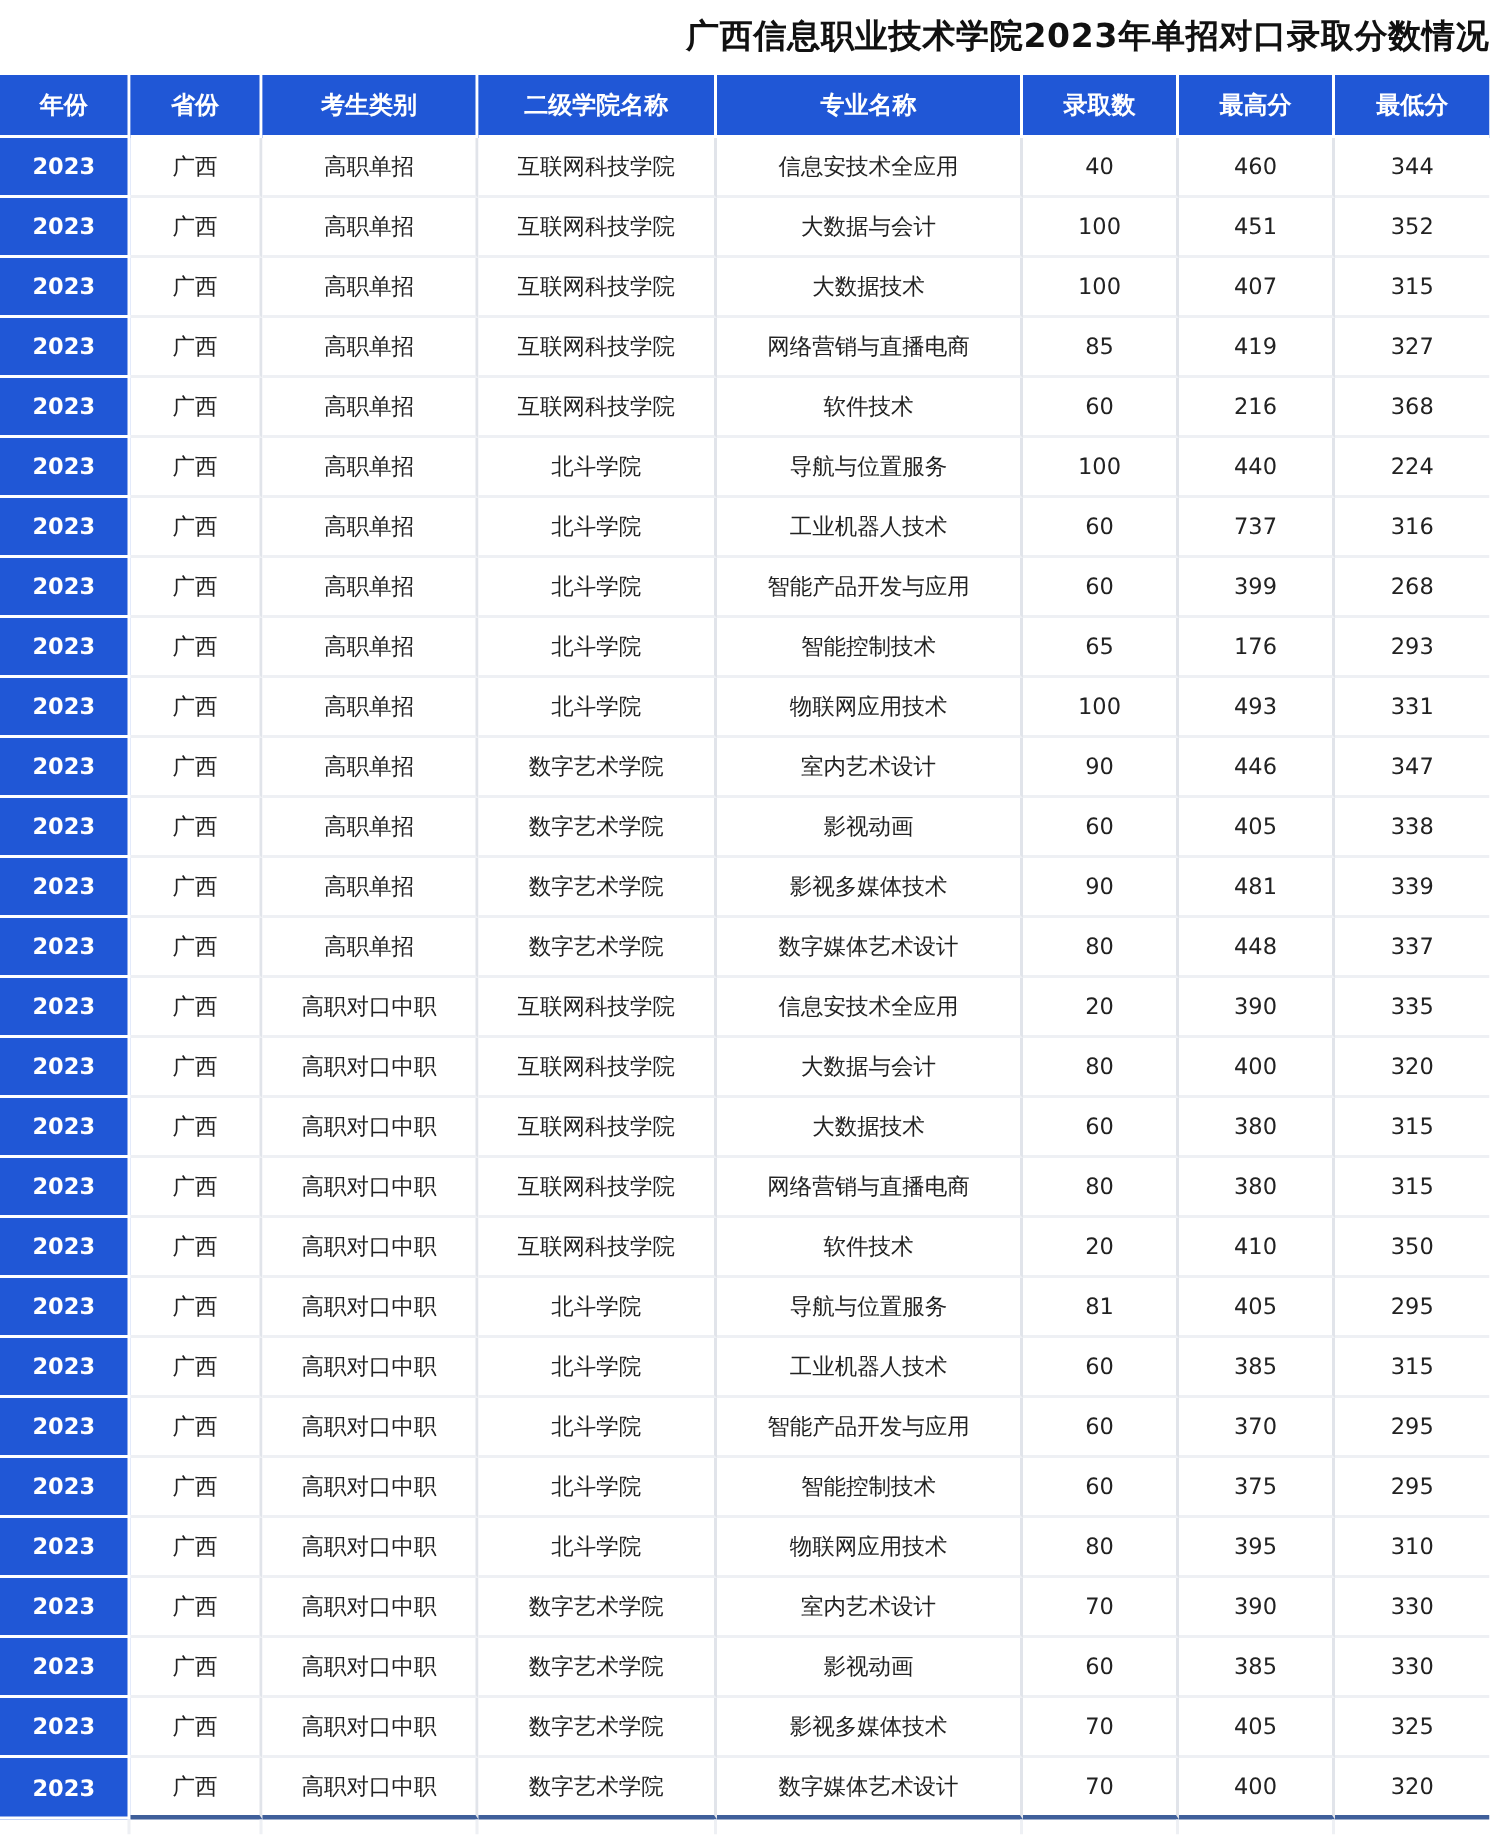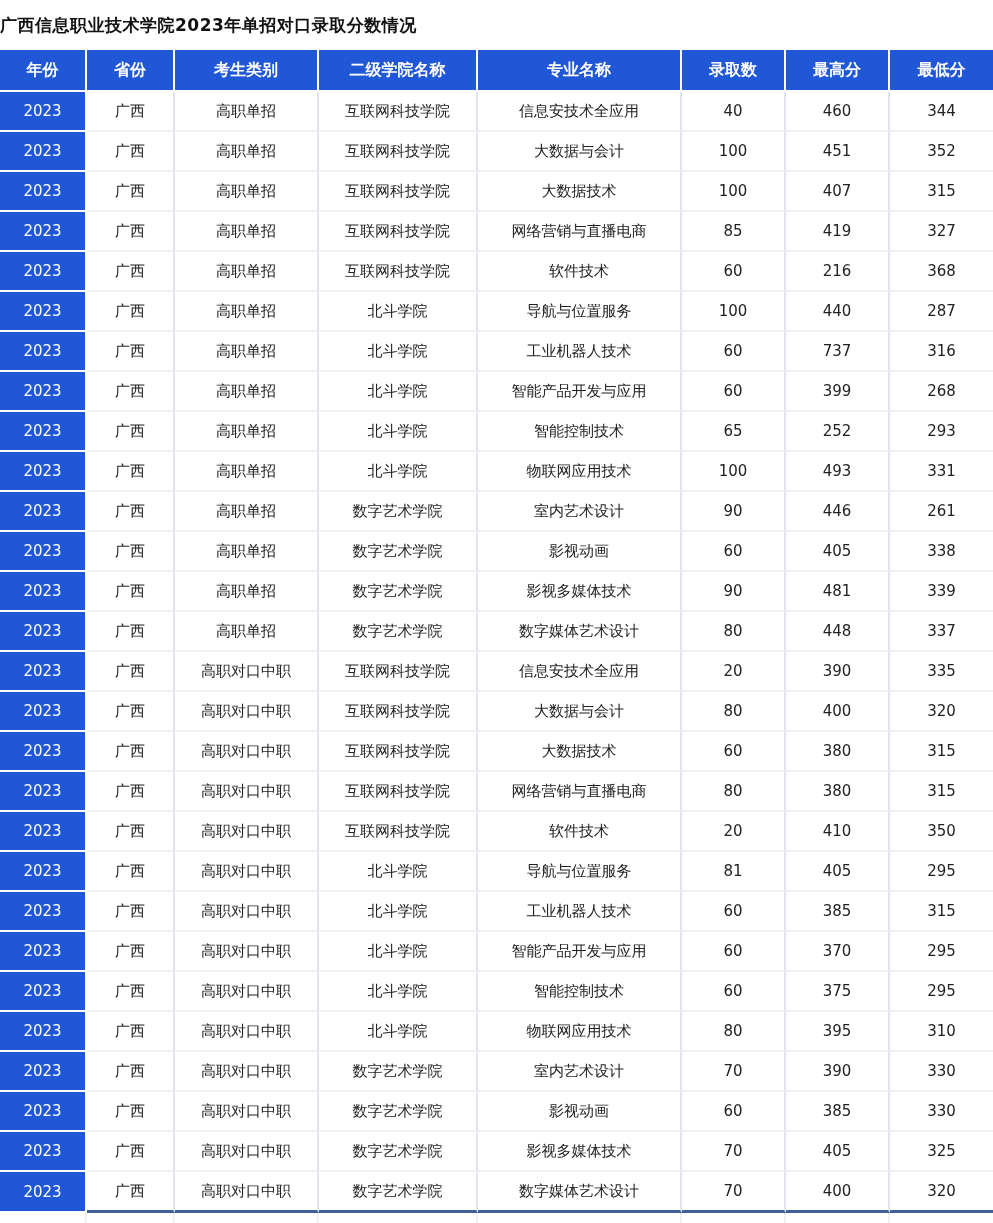--- a/index.html
+++ b/index.html
@@ -10,22 +10,22 @@
   body {
     width: 993px;
     height: 1223px;
     overflow: hidden;
     font-family: "DejaVu Sans", "Liberation Sans", sans-serif;
     color: #222;
   }
   .title {
     height: 50px;
     line-height: 50px;
-    text-align: left;
-    font-size: 17px;
+    text-align: right;
+    font-size: 22px;
     font-weight: bold;
     color: #111;
     letter-spacing: 0.5px;
   }
   table {
     border-collapse: separate;
     border-spacing: 0;
     width: 993px;
     table-layout: fixed;
   }
@@ -50,21 +50,21 @@
     border-bottom: 2px solid #eef0f4;
     padding: 0;
     background: #ffffff;
     white-space: nowrap;
     overflow: hidden;
   }
   td:last-child { border-right: none; }
   td.year {
     background: #2057d6;
     color: #ffffff;
-    font-weight: normal;
+    font-weight: bold;
     border-right: 2px solid #ffffff;
     border-bottom: 2px solid #ffffff;
   }
   tr.last td { border-bottom: 3px solid #3f5f9a; }
   tr.last td.year { border-bottom: 2px solid #ffffff; }
   .tail {
     height: 10px;
     display: flex;
   }
   .tail div {
@@ -152,21 +152,21 @@
         <td>368</td>
       </tr>
       <tr>
         <td class="year">2023</td>
         <td>广西</td>
         <td>高职单招</td>
         <td>北斗学院</td>
         <td>导航与位置服务</td>
         <td>100</td>
         <td>440</td>
-        <td>287</td>
+        <td>224</td>
       </tr>
       <tr>
         <td class="year">2023</td>
         <td>广西</td>
         <td>高职单招</td>
         <td>北斗学院</td>
         <td>工业机器人技术</td>
         <td>60</td>
         <td>737</td>
         <td>316</td>
@@ -181,42 +181,42 @@
         <td>399</td>
         <td>268</td>
       </tr>
       <tr>
         <td class="year">2023</td>
         <td>广西</td>
         <td>高职单招</td>
         <td>北斗学院</td>
         <td>智能控制技术</td>
         <td>65</td>
-        <td>252</td>
+        <td>176</td>
         <td>293</td>
       </tr>
       <tr>
         <td class="year">2023</td>
         <td>广西</td>
         <td>高职单招</td>
         <td>北斗学院</td>
         <td>物联网应用技术</td>
         <td>100</td>
         <td>493</td>
         <td>331</td>
       </tr>
       <tr>
         <td class="year">2023</td>
         <td>广西</td>
         <td>高职单招</td>
         <td>数字艺术学院</td>
         <td>室内艺术设计</td>
         <td>90</td>
         <td>446</td>
-        <td>261</td>
+        <td>347</td>
       </tr>
       <tr>
         <td class="year">2023</td>
         <td>广西</td>
         <td>高职单招</td>
         <td>数字艺术学院</td>
         <td>影视动画</td>
         <td>60</td>
         <td>405</td>
         <td>338</td>

